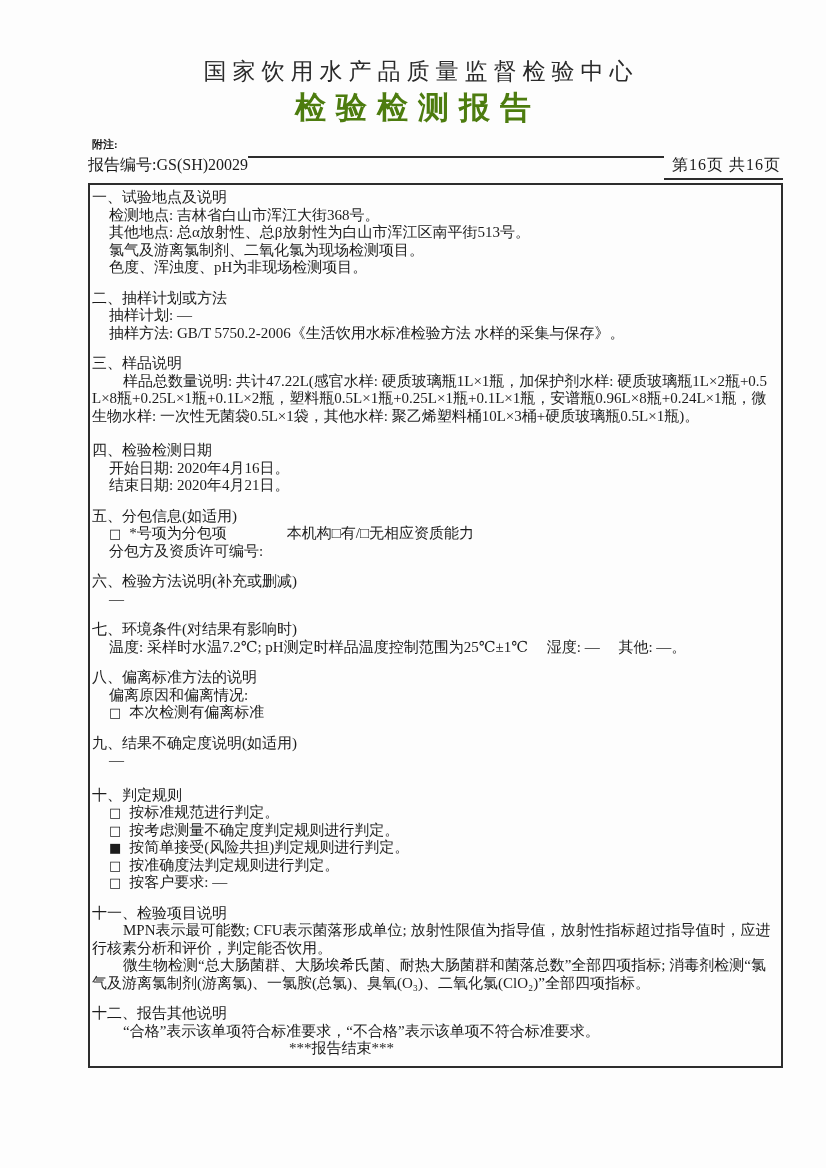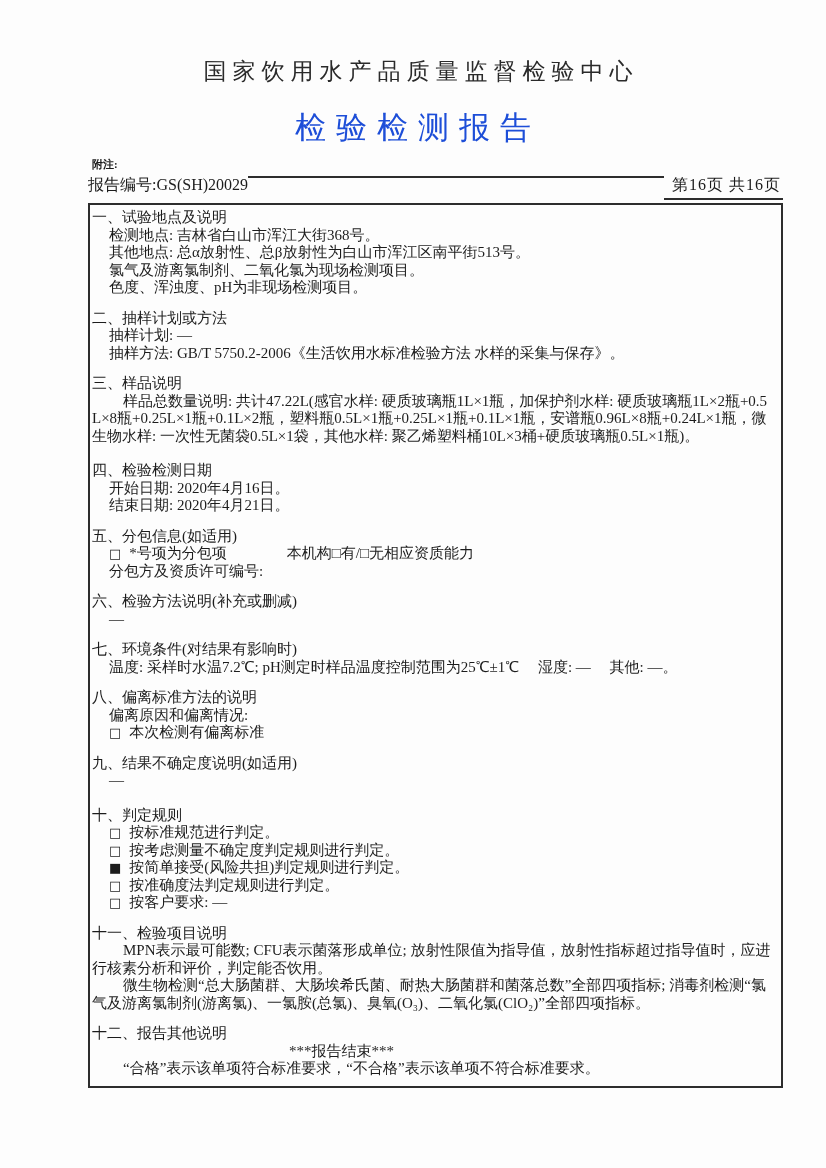--- a/index.html
+++ b/index.html
@@ -16,27 +16,27 @@
   .org-name {
     margin-top: 56px;
     text-align: center;
     font-size: 23px;
     letter-spacing: 6px;
     padding-left: 16px;
     color: #2a2a2a;
     white-space: nowrap;
   }
   .report-title {
-    margin-top: 20px;
+    margin-top: 0;
     text-align: center;
     font-size: 31px;
-    font-weight: normal;
+    font-weight: bold;
     letter-spacing: 10px;
     padding-left: 10px;
-    color: #1d4ed8;
+    color: #4d7c0f;
     white-space: nowrap;
   }
   .note-label {
     margin: 8px 0 0 92px;
     font-size: 11px;
     font-weight: bold;
     color: #1a1a1a;
   }
   .report-row {
     display: flex;
@@ -58,21 +58,21 @@
     padding: 2px 8px 8px 2px;
     font-size: 15px;
     line-height: 17.5px;
     box-sizing: border-box;
     background: transparent;
   }
   .sec { margin-top: 13px; }
   .sec:first-child { margin-top: 2px; }
   .sec.big { margin-top: 17px; }
   .sec-title { white-space: nowrap; }
-  .line.sub, .line.dash { padding-left: 17px; font-family: Liberation Serif, serif; }
+  .line.sub, .line.dash { padding-left: 17px; }
   .line.check { padding-left: 17px; }
   .line.para { text-indent: 31px; word-break: break-all; }
   .line.center { padding-left: 197px; }
   .cb {
     display: inline-block;
     font-family: "DejaVu Sans", sans-serif;
     font-size: 13px;
     margin-right: 8px;
     vertical-align: 0px;
   }
@@ -141,17 +141,17 @@
         <div class="line check"><span class="cb">□</span><span>按准确度法判定规则进行判定。</span></div>
         <div class="line check"><span class="cb">□</span><span>按客户要求: —</span></div>
       </div>
       <div class="sec">
         <div class="sec-title">十一、检验项目说明</div>
         <div class="line para">MPN表示最可能数; CFU表示菌落形成单位; 放射性限值为指导值，放射性指标超过指导值时，应进行核素分析和评价，判定能否饮用。</div>
         <div class="line para">微生物检测“总大肠菌群、大肠埃希氏菌、耐热大肠菌群和菌落总数”全部四项指标; 消毒剂检测“氯气及游离氯制剂(游离氯)、一氯胺(总氯)、臭氧(O₃)、二氧化氯(ClO₂)”全部四项指标。</div>
       </div>
       <div class="sec">
         <div class="sec-title">十二、报告其他说明</div>
+        <div class="line para">“合格”表示该单项符合标准要求，“不合格”表示该单项不符合标准要求。</div>
         <div class="line center">***报告结束***</div>
-        <div class="line para">“合格”表示该单项符合标准要求，“不合格”表示该单项不符合标准要求。</div>
       </div>
     </div>
 </div>
 
 </body></html>

